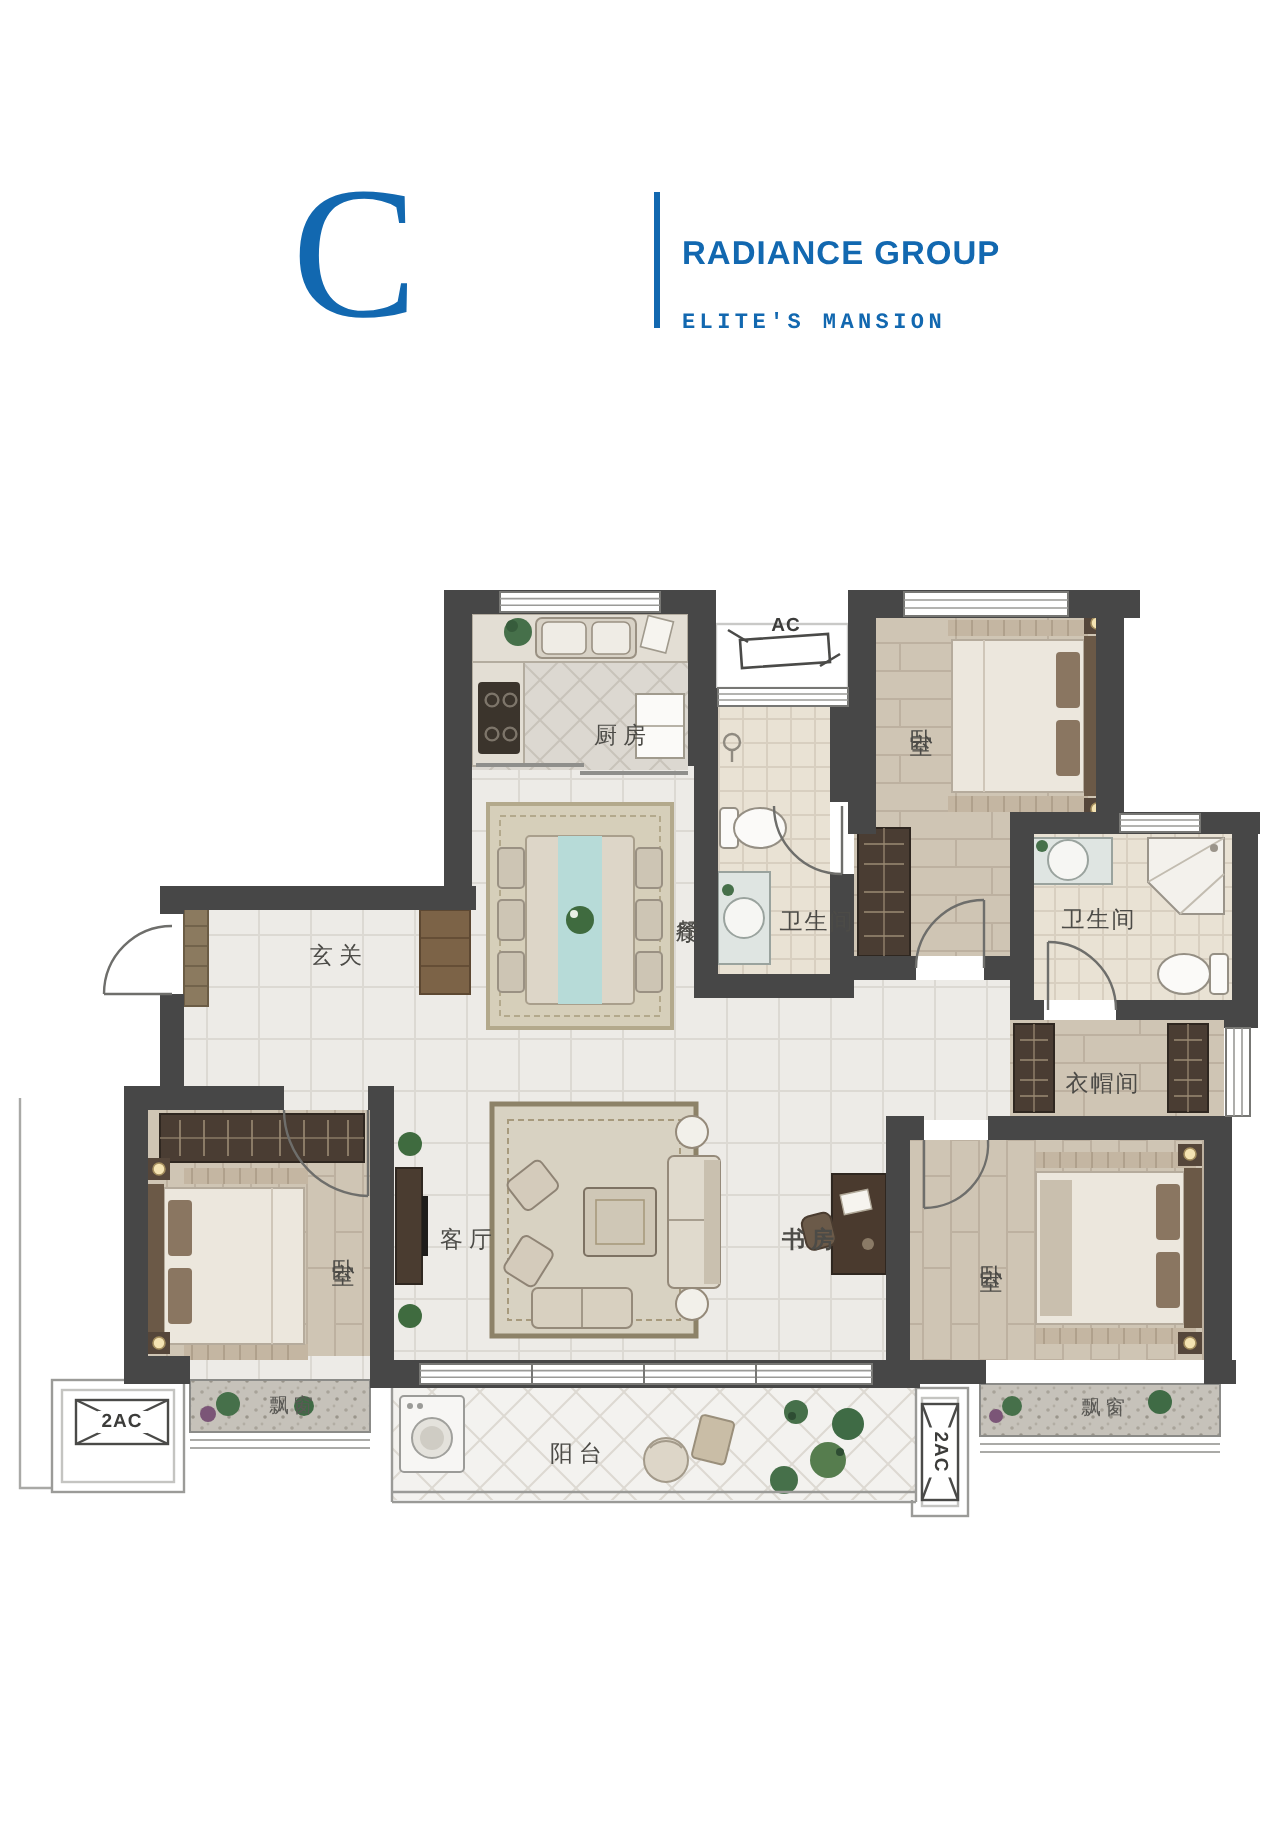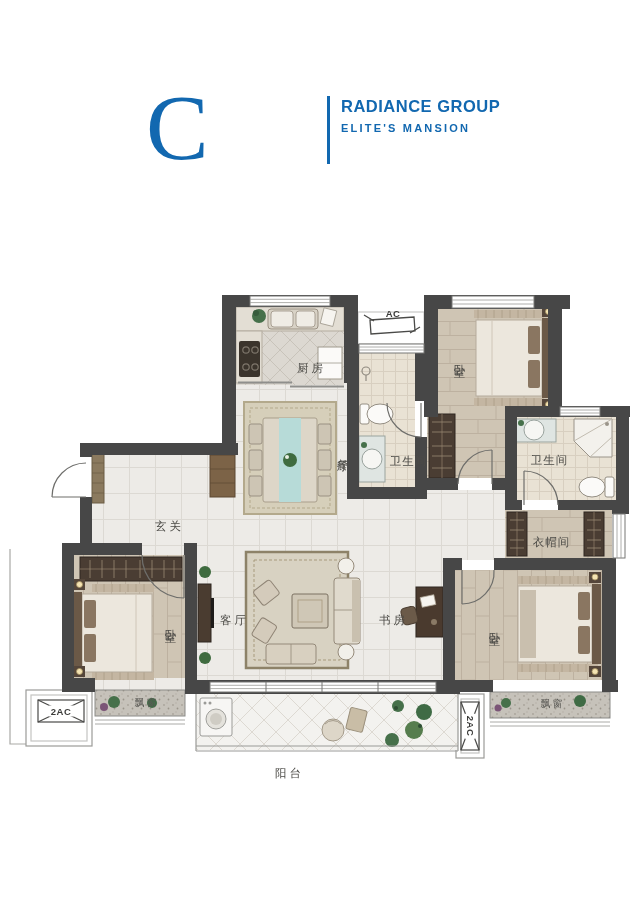--- a/index.html
+++ b/index.html
@@ -11,22 +11,22 @@
   .hdr { position:absolute; left:0; top:0; width:640px; height:230px; }
   .hdr * { color:var(--accent); }
   .c-letter { position:absolute; left:146px; top:80px; font-family:"Liberation Serif", serif;
               font-size:94px; line-height:1; font-weight:500; }
   .c-suffix { position:absolute; left:224px; top:99px; font-family:"Liberation Serif", serif;
               font-size:58px; line-height:1.05; font-weight:700; letter-spacing:2px; }
   .hdr-divider { position:absolute; left:327px; top:96px; width:3px; height:68px;
                  background:var(--accent); }
   .hdr-right { position:absolute; left:341px; top:98px; }
   .spec   { font-size:25px; font-weight:700; letter-spacing:1.5px; line-height:1; }
-  .brand  { font-size:16.5px; font-weight:700; letter-spacing:0.5px; margin-top:0; line-height:1; }
-  .tagline{ font-size:11px;  font-weight:700; letter-spacing:2.2px; margin-top:8px; line-height:1; }
+  .brand  { font-size:16.5px; font-weight:700; letter-spacing:0.5px; margin-top:21px; line-height:1; }
+  .tagline{ font-size:11px;  font-weight:700; letter-spacing:2.2px; margin-top:21px; line-height:1;font-family:Liberation Mono, monospace; }
 
   
   #plan { position:absolute; inset:0; }
   #plan-svg { position:absolute; left:0; top:0; z-index:1; }
   .lbl { position:absolute; z-index:2; transform:translate(-50%,-50%);
          font-size:11.5px; color:#4c4b47; letter-spacing:3px; white-space:nowrap;
          text-indent:3px; }
   .lbl.v { writing-mode:vertical-rl; text-orientation:upright; letter-spacing:2px; text-indent:0; }
   .lbl.small { font-size:10px; letter-spacing:2px;font-family:Liberation Serif, serif; }
   .lbl.eq { font-size:9.5px; letter-spacing:0.5px; color:#3c3c3a; background:#fff;
@@ -401,28 +401,28 @@
     </g>
     <g stroke="#4a4a48" stroke-width="1.2">
       <rect x="461" y="702" width="18" height="48" fill="#ffffff"></rect>
       <path d="M461,702 L479,750 M461,750 L479,702" fill="none"></path>
     </g>
   </g>
 </svg>
 
   <div class="lbl" style="left:298px; top:368px;margin-left:12px;">厨房</div>
   <div class="lbl v" style="left:342px; top:452px;">餐厅</div>
-  <div class="lbl" style="left:168px; top:478px;margin-top:48px;">玄关</div>
+  <div class="lbl" style="left:168px; top:478px;">玄关</div>
   <div class="lbl" style="left:407px; top:461px; letter-spacing:1px;">卫生间</div>
   <div class="lbl v" style="left:459px; top:357px;">卧室</div>
   <div class="lbl" style="left:548px; top:460px; letter-spacing:1px;">卫生间</div>
   <div class="lbl" style="left:550px; top:542px; letter-spacing:1px;">衣帽间</div>
   <div class="lbl v" style="left:494px; top:625px;">卧室</div>
-  <div class="lbl" style="left:392px; top:620px;">书房</div>
+  <div class="lbl" style="left:404px; top:620px;font-weight:bold;">书房</div>
   <div class="lbl" style="left:233px; top:620px;">客厅</div>
   <div class="lbl v" style="left:170px; top:622px;">卧室</div>
   <div class="lbl small" style="left:145px; top:703px; color:#5a5955;">飘窗</div>
   <div class="lbl small" style="left:551px; top:704px; color:#5a5955;">飘窗</div>
-  <div class="lbl" style="left:288px; top:773px;">阳台</div>
+  <div class="lbl" style="left:288px; top:727px;">阳台</div>
   <div class="lbl eq" style="left:393px; top:313px; background:transparent;">AC</div>
   <div class="lbl eq" style="left:61px; top:711px;">2AC</div>
   <div class="lbl eq rot" style="left:470px; top:726px;">2AC</div>
 </div>
 
 </body></html>

